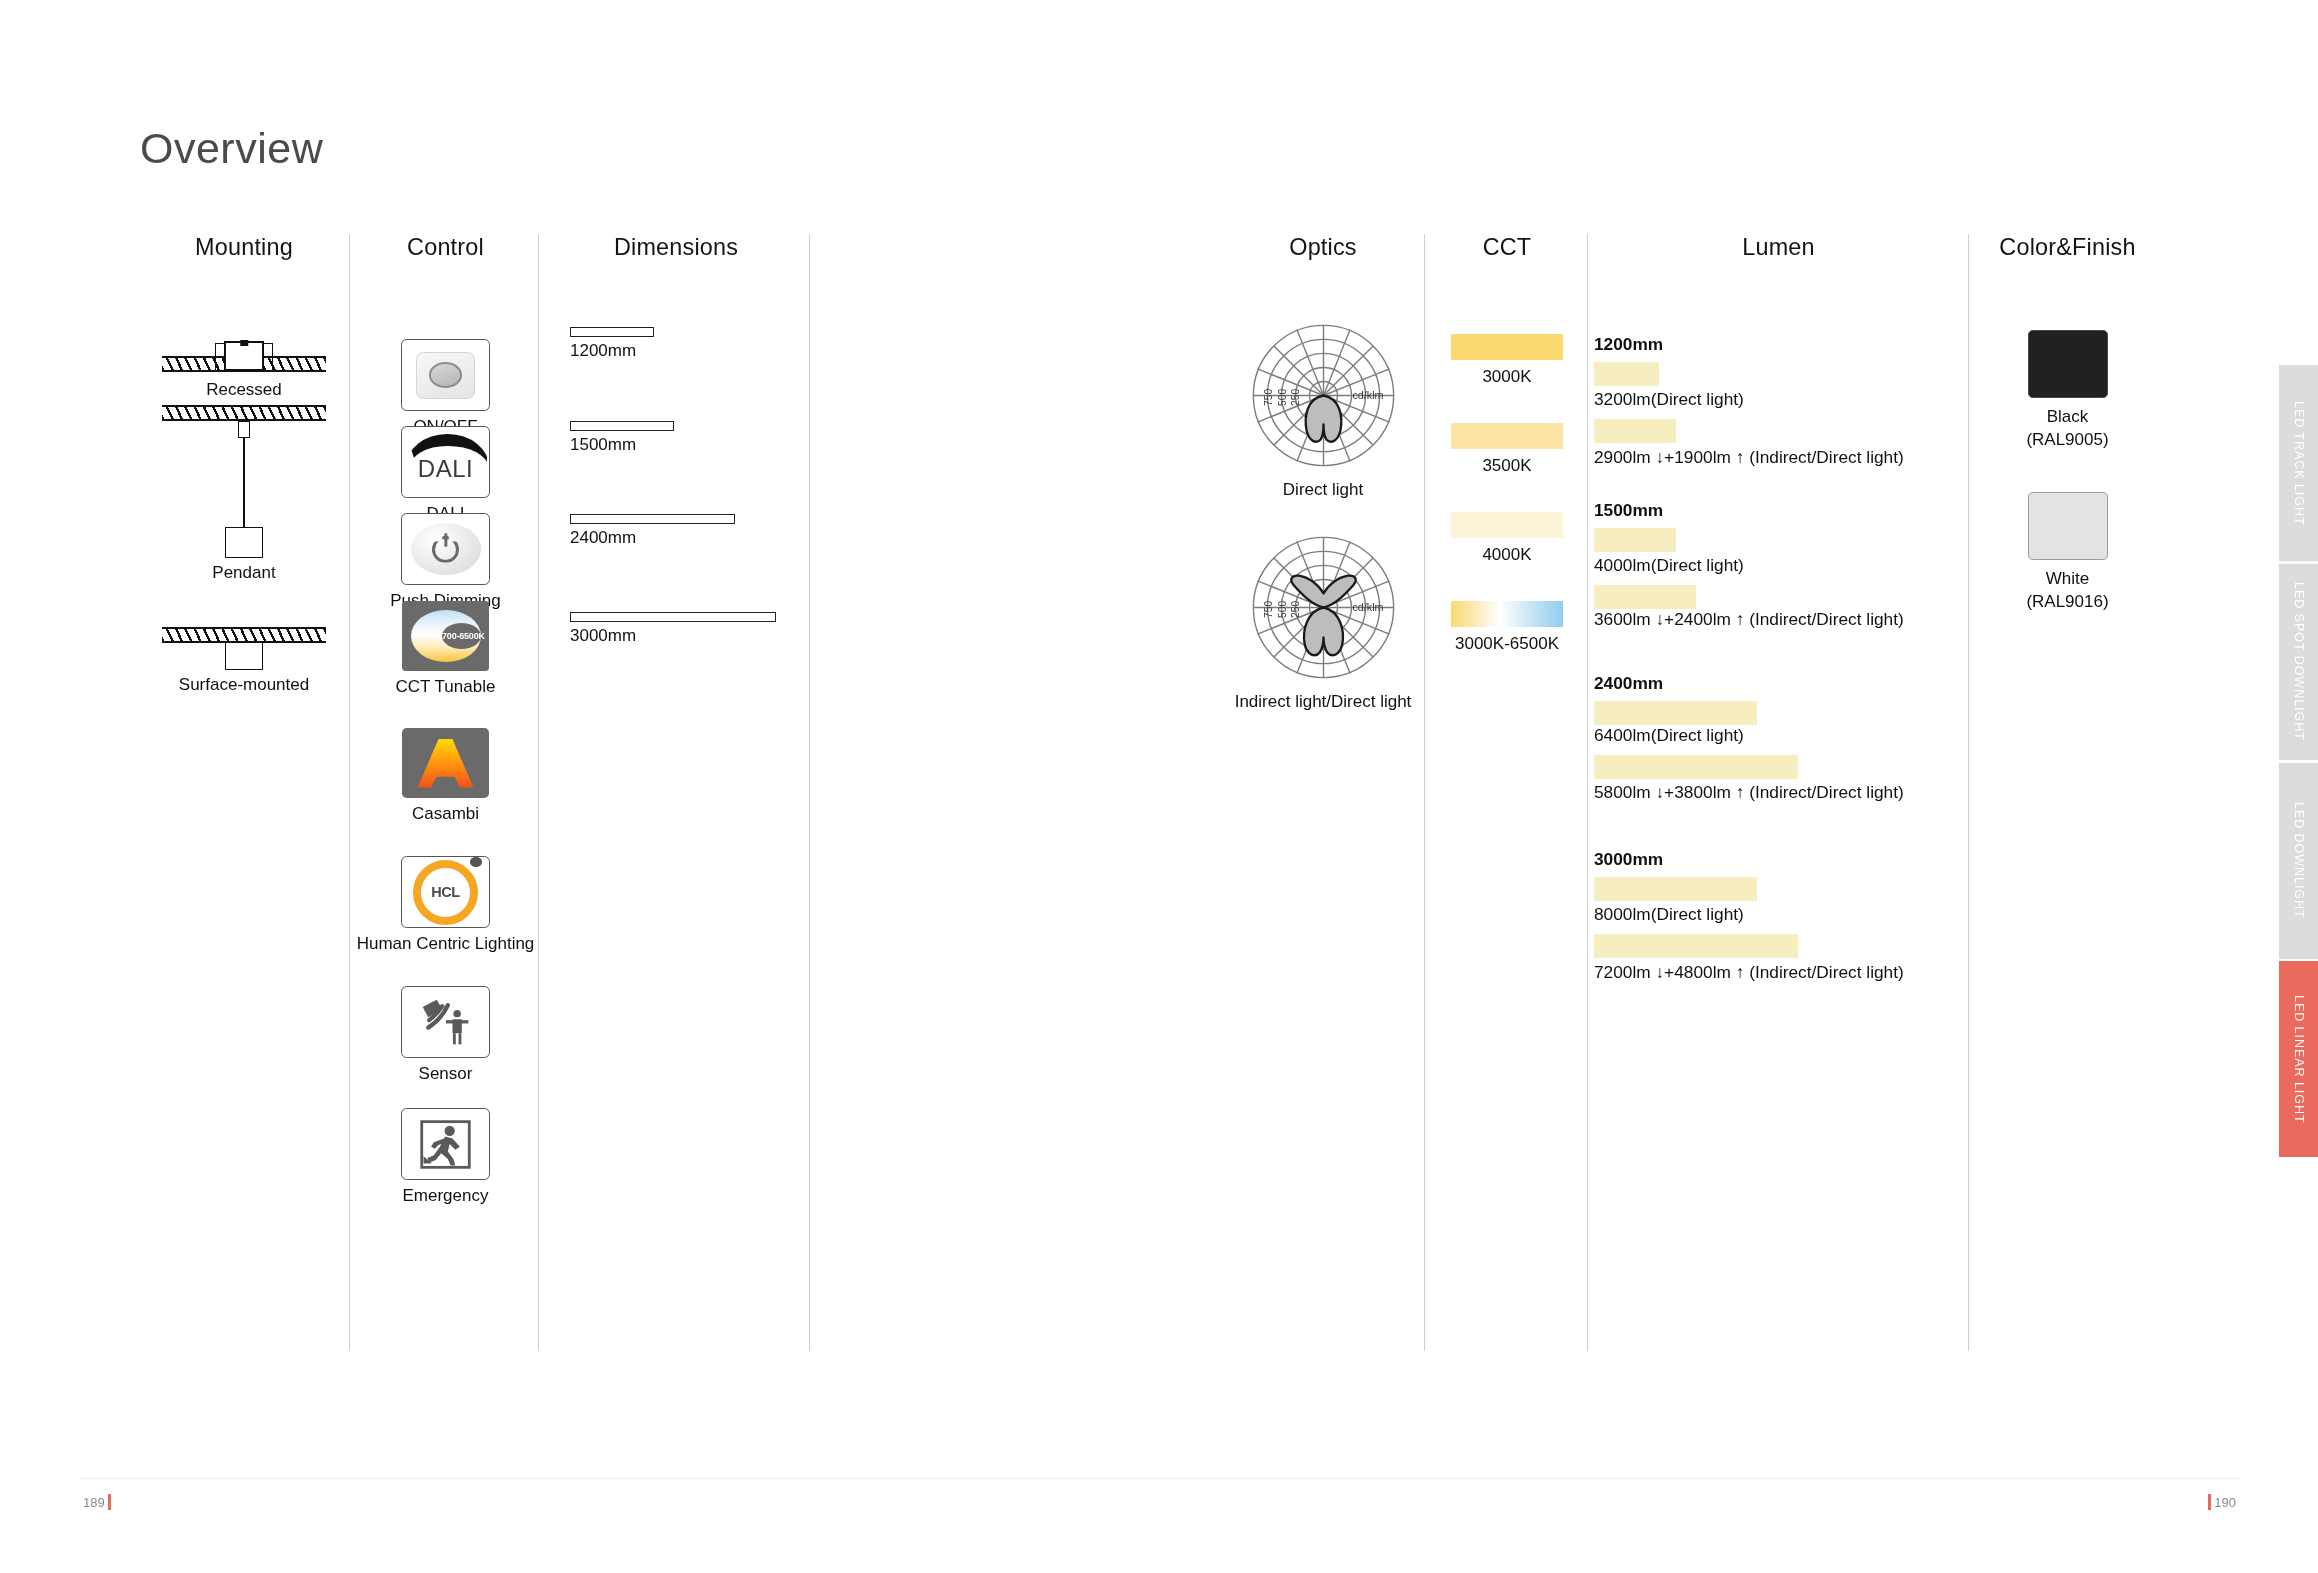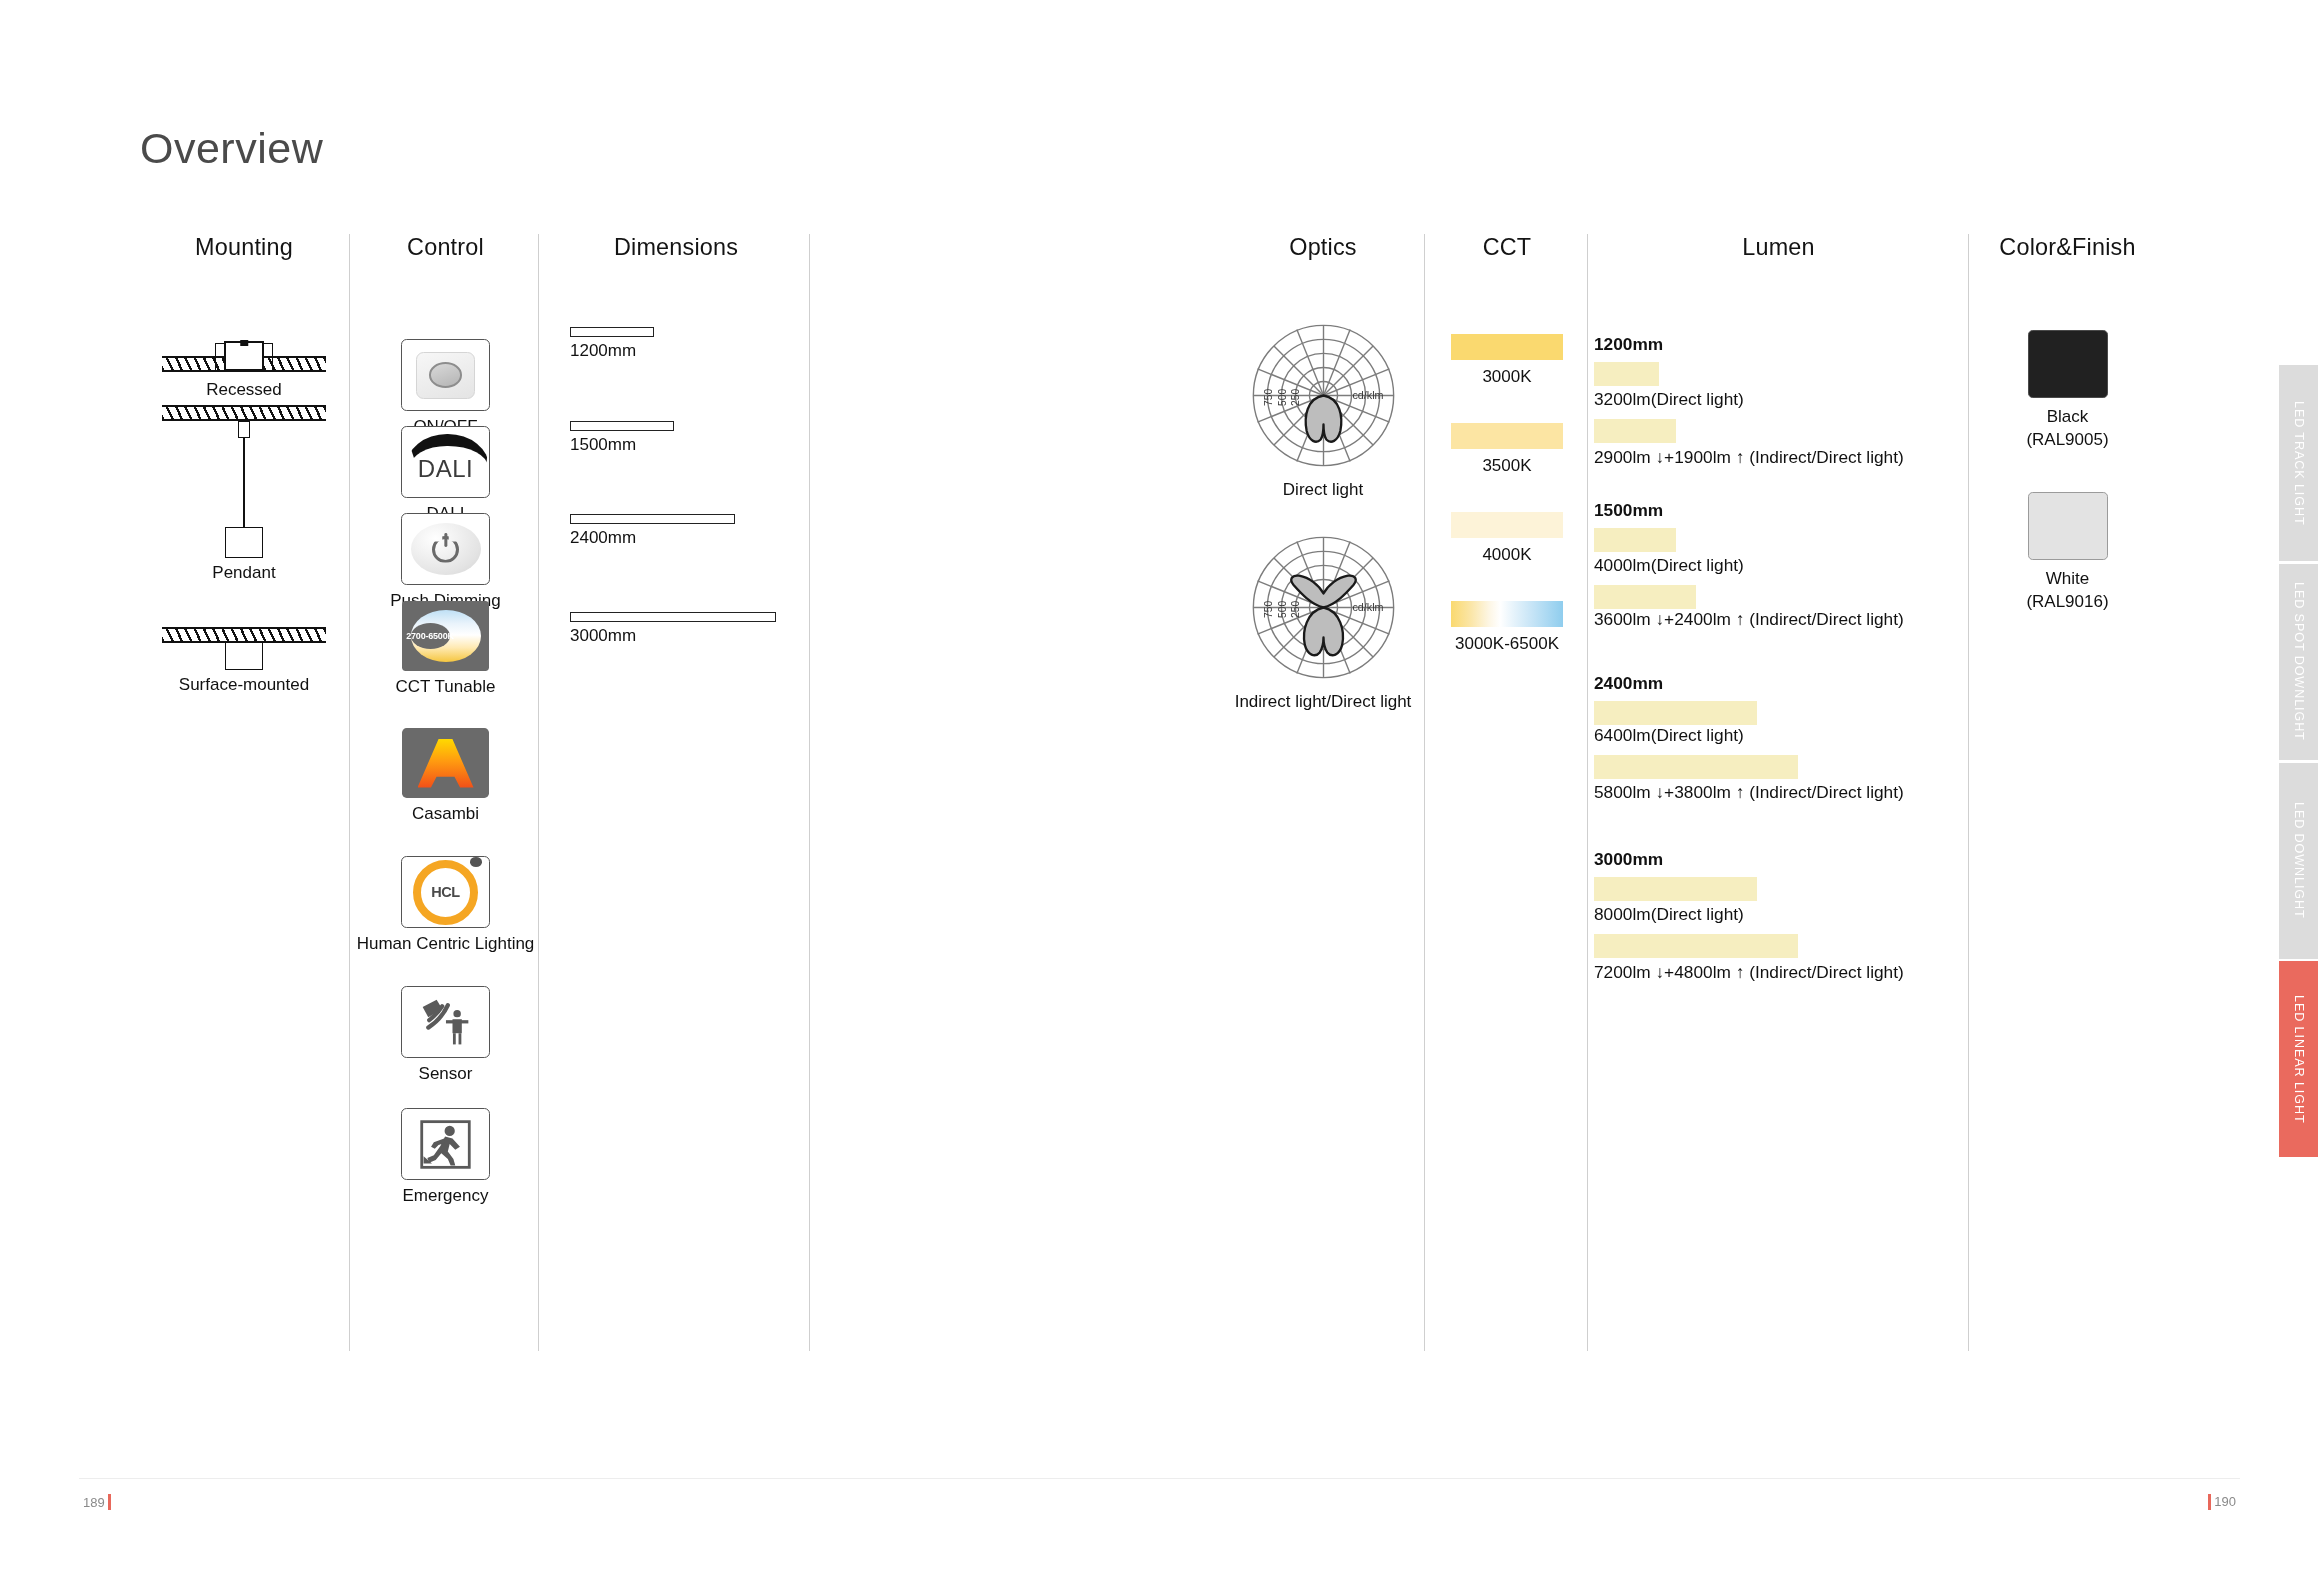--- a/index.html
+++ b/index.html
@@ -88,21 +88,21 @@
     clip-path:polygon(0 22%,38% 22%,38% 0,62% 0,62% 22%,100% 22%,100% 100%,0 100%);
   }
   .pwr::after{
     content:"";position:absolute;left:50%;top:-2.8px;transform:translateX(-50%);
     width:3.3px;height:14px;background:#6a6a6a;border-radius:1.4px;
   }
   .cct-box{background:#6a6a6a;border:none;border-radius:3.7px;}
   .cct-ring{
     width:70px;height:52px;border-radius:50%;position:relative;
     background:linear-gradient(180deg,#bfe0f5 0%,#e9f3fb 26%,#ffffff 48%,#ffeab4 72%,#f5c63f 100%);
-    display:flex;align-items:center;justify-content:flex-start;
+    display:flex;align-items:center;justify-content:flex-end;
   }
   .cct-hole{
     width:39px;height:26px;border-radius:50%;background:#6a6a6a;
     display:flex;align-items:center;justify-content:center;
   }
   .cct-label{font-size:9px;color:#fff;font-weight:700;letter-spacing:-0.2px;white-space:nowrap;}
   .cas-box{background:#6a6a6a;border:none;border-radius:4.7px;}
   .cas-shape{
     width:56px;height:49px;
     background:linear-gradient(180deg,#ffd900 0%,#ff9b10 45%,#f24f18 100%);
@@ -156,21 +156,21 @@
     display:flex;align-items:center;justify-content:center;
   }
   .side-tab span{
     writing-mode:vertical-rl;
     font-size:12.6px;letter-spacing:0.9px;color:#fff;white-space:nowrap;font-weight:400;
   }
 
   
   .foot-rule{position:absolute;left:79px;right:79px;top:1478px;height:0.9px;background:#ededed;}
   .foot-left{position:absolute;left:83px;top:1494px;display:flex;align-items:center;gap:3.3px;}
-  .foot-right{position:absolute;right:83px;top:1494px;display:flex;align-items:flex-start;gap:3.3px;}
+  .foot-right{position:absolute;right:83px;top:1494px;display:flex;align-items:center;gap:3.3px;}
   .foot-num{font-size:13px;color:#8a8a8a;}
   .foot-mark{width:2.8px;height:16px;background:#e8685b;}
 </style>
 </head>
 <body>
 
 <div class="page">
 
   <div id="page-title">Overview</div>
 

